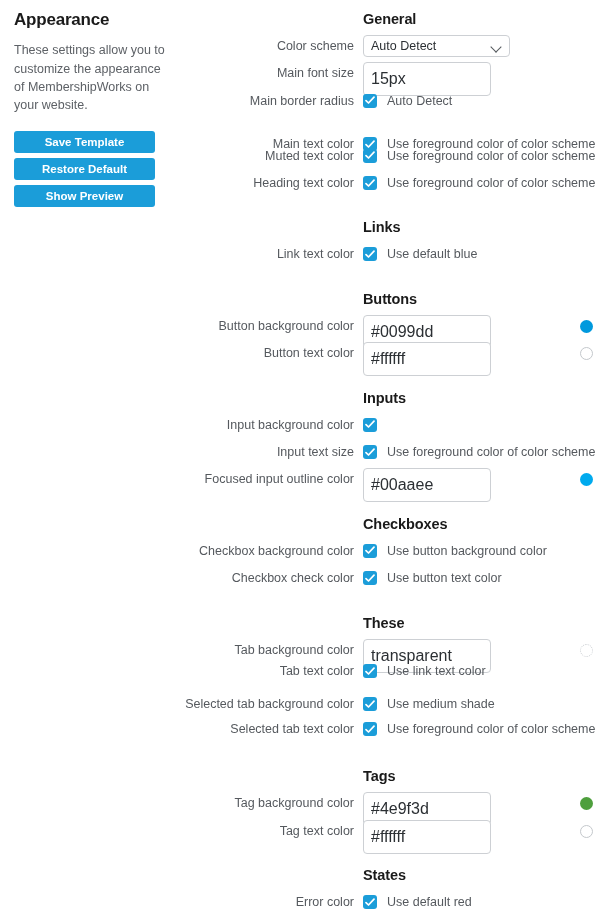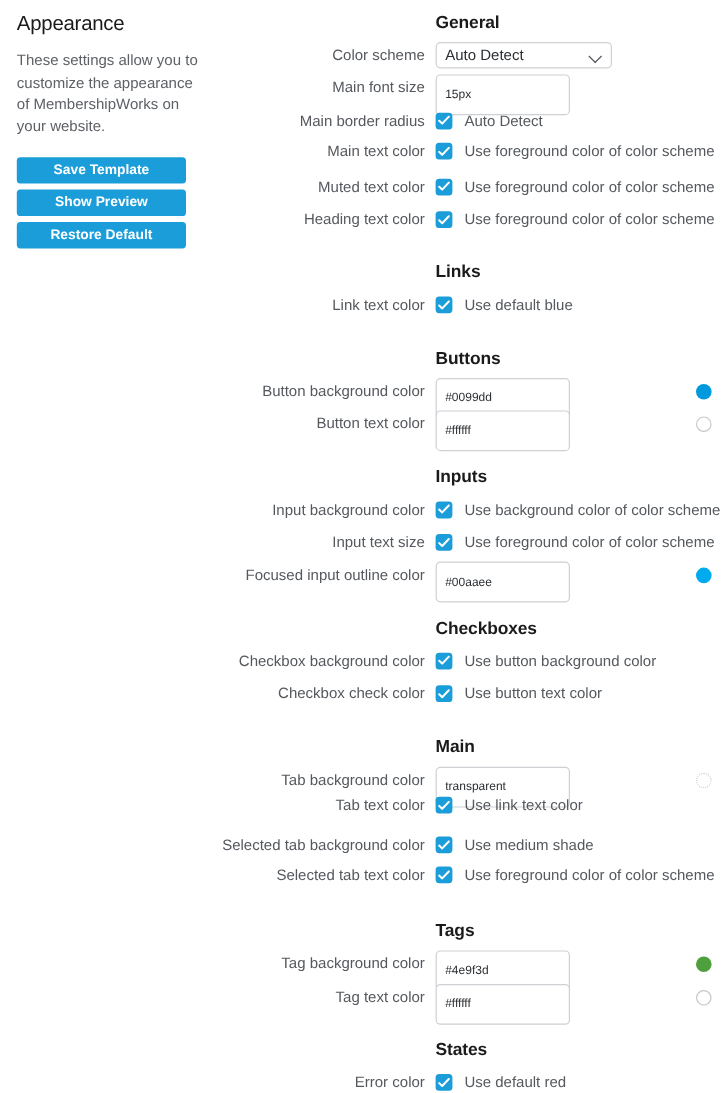--- a/index.html
+++ b/index.html
@@ -10,21 +10,21 @@
     font-family: "Liberation Sans", sans-serif;
     -webkit-font-smoothing: antialiased;
   }
   .page { position: relative; width: 602px; height: 911px; overflow: hidden; }
 
   
   .sidebar {
     position: absolute; left: 14px; top: 10px; width: 165px;
   }
   .side-title {
-    font-size: 17px; font-weight: normal; color: #1a1a1a;
+    font-size: 17px; font-weight: bold; color: #1a1a1a;
     letter-spacing: -0.2px; margin: 0 0 11px 0; line-height: 1.2;
   }
   .side-desc {
     font-size: 12.5px; color: #5d6166; line-height: 1.45;
     margin: 0 0 17px 0; width: 152px;
   }
   .btn {
     display: block; width: 141px; height: 22px; line-height: 22px;
     background: #1b9dd9; color: #ffffff; text-align: center;
     font-size: 11.5px; font-weight: bold; border: none; border-radius: 3px;
@@ -58,23 +58,23 @@
     position: absolute; right: 8px; top: 7px; width: 9px; height: 9px;
   }
   .sel .caret::before {
     content: ""; position: absolute; left: 0; top: 0;
     width: 7px; height: 7px; border-right: 1.3px solid #55595e;
     border-bottom: 1.3px solid #55595e; transform: rotate(45deg);
   }
 
   
   .txt {
-    position: absolute; left: 363px; top: 0; width: 112px; height: 22px;
+    position: absolute; left: 363px; top: 0; width: 128px; height: 22px;
     border: 1px solid #cdd0d4; border-radius: 4px; background: #fff;
-    font-size: 10px; color: #2b2f33; padding: 16px 7px;
+    font-size: 16px; color: #2b2f33; padding: 16px 7px;
     font-family: "Liberation Sans", sans-serif; outline: none;
   }
   .txt.color { padding-right: 26px; }
 
   
   .swatch {
     position: absolute; width: 13px; height: 13px; border-radius: 50%;
     right: 9px; top: 5px; pointer-events: none;
   }
   .swatch.outline { background: #ffffff; border: 1px solid #c4c8cc; }
@@ -94,22 +94,22 @@
 </style>
 </head>
 <body>
 
 <div class="page">
 
   <div class="sidebar">
     <h1 class="side-title">Appearance</h1>
     <p class="side-desc">These settings allow you to customize the appearance of MembershipWorks on your website.</p>
     <button class="btn">Save Template</button>
+    <button class="btn">Restore Default</button>
     <button class="btn">Show Preview</button>
-    <button class="btn">Restore Default</button>
   </div>
 
   <div class="form" id="form-root">
       <div class="sect-head" style="top: 11px;">General</div>
       <div class="row" style="top: 35px;">
         <div class="lbl">Color scheme</div>
         <div class="sel"><span>Auto Detect</span><span class="caret"></span></div>
       </div>
       <div class="row" style="top: 62.4px;">
         <div class="lbl">Main font size</div>
@@ -117,21 +117,21 @@
       </div>
       <div class="row" style="top: 89.8px;">
         <div class="lbl">Main border radius</div>
         <div class="cb">
           <svg width="10" height="9" viewBox="0 0 10 9">
             <path d="M1 4.6 L3.5 7 L9 1.2" stroke="#fff" stroke-width="1.7" fill="none" stroke-linecap="round" stroke-linejoin="round"></path>
           </svg>
         </div>
         <div class="cb-lbl">Auto Detect</div>
       </div>
-      <div class="row" style="top: 115px;">
+      <div class="row" style="top: 133px;">
         <div class="lbl">Main text color</div>
         <div class="cb">
           <svg width="10" height="9" viewBox="0 0 10 9">
             <path d="M1 4.6 L3.5 7 L9 1.2" stroke="#fff" stroke-width="1.7" fill="none" stroke-linecap="round" stroke-linejoin="round"></path>
           </svg>
         </div>
         <div class="cb-lbl">Use foreground color of color scheme</div>
       </div>
       <div class="row" style="top: 144.6px; padding-left: 32px;">
         <div class="lbl">Muted text color</div>
@@ -173,21 +173,20 @@
         <span class="swatch outline"></span>
       </div>
       <div class="sect-head" style="top: 389.6px;">Inputs</div>
       <div class="row" style="top: 413.6px;">
         <div class="lbl">Input background color</div>
         <div class="cb">
           <svg width="10" height="9" viewBox="0 0 10 9">
             <path d="M1 4.6 L3.5 7 L9 1.2" stroke="#fff" stroke-width="1.7" fill="none" stroke-linecap="round" stroke-linejoin="round"></path>
           </svg>
         </div>
-        <div class="cb-lbl">Use background color of color scheme</div>
       </div>
       <div class="row" style="top: 441px;">
         <div class="lbl">Input text size</div>
         <div class="cb">
           <svg width="10" height="9" viewBox="0 0 10 9">
             <path d="M1 4.6 L3.5 7 L9 1.2" stroke="#fff" stroke-width="1.7" fill="none" stroke-linecap="round" stroke-linejoin="round"></path>
           </svg>
         </div>
         <div class="cb-lbl">Use foreground color of color scheme</div>
       </div>
@@ -208,21 +207,21 @@
       </div>
       <div class="row" style="top: 567.2px;">
         <div class="lbl">Checkbox check color</div>
         <div class="cb">
           <svg width="10" height="9" viewBox="0 0 10 9">
             <path d="M1 4.6 L3.5 7 L9 1.2" stroke="#fff" stroke-width="1.7" fill="none" stroke-linecap="round" stroke-linejoin="round"></path>
           </svg>
         </div>
         <div class="cb-lbl">Use button text color</div>
       </div>
-      <div class="sect-head" style="top: 614.6px;">Main</div>
+      <div class="sect-head" style="top: 614.6px;">These</div>
       <div class="row" style="top: 638.6px;">
         <div class="lbl">Tab background color</div>
         <input type="text" class="txt color" value="transparent" style="">
         <span class="swatch empty"></span>
       </div>
       <div class="row" style="top: 660px;">
         <div class="lbl">Tab text color</div>
         <div class="cb">
           <svg width="10" height="9" viewBox="0 0 10 9">
             <path d="M1 4.6 L3.5 7 L9 1.2" stroke="#fff" stroke-width="1.7" fill="none" stroke-linecap="round" stroke-linejoin="round"></path>

